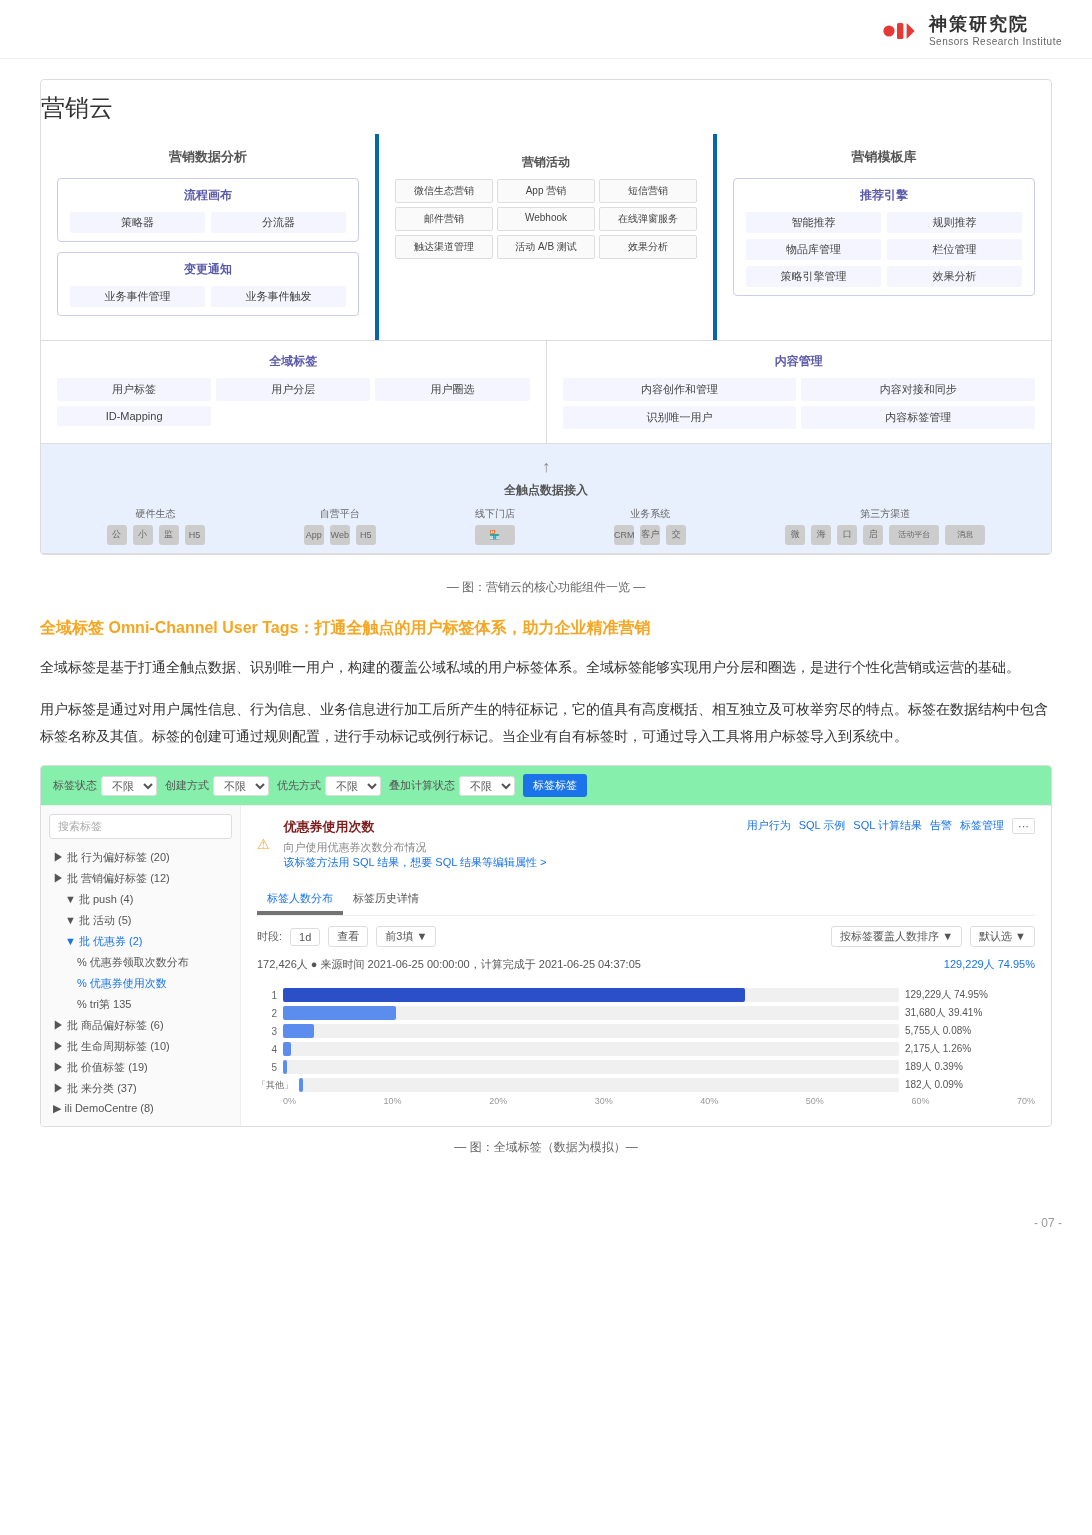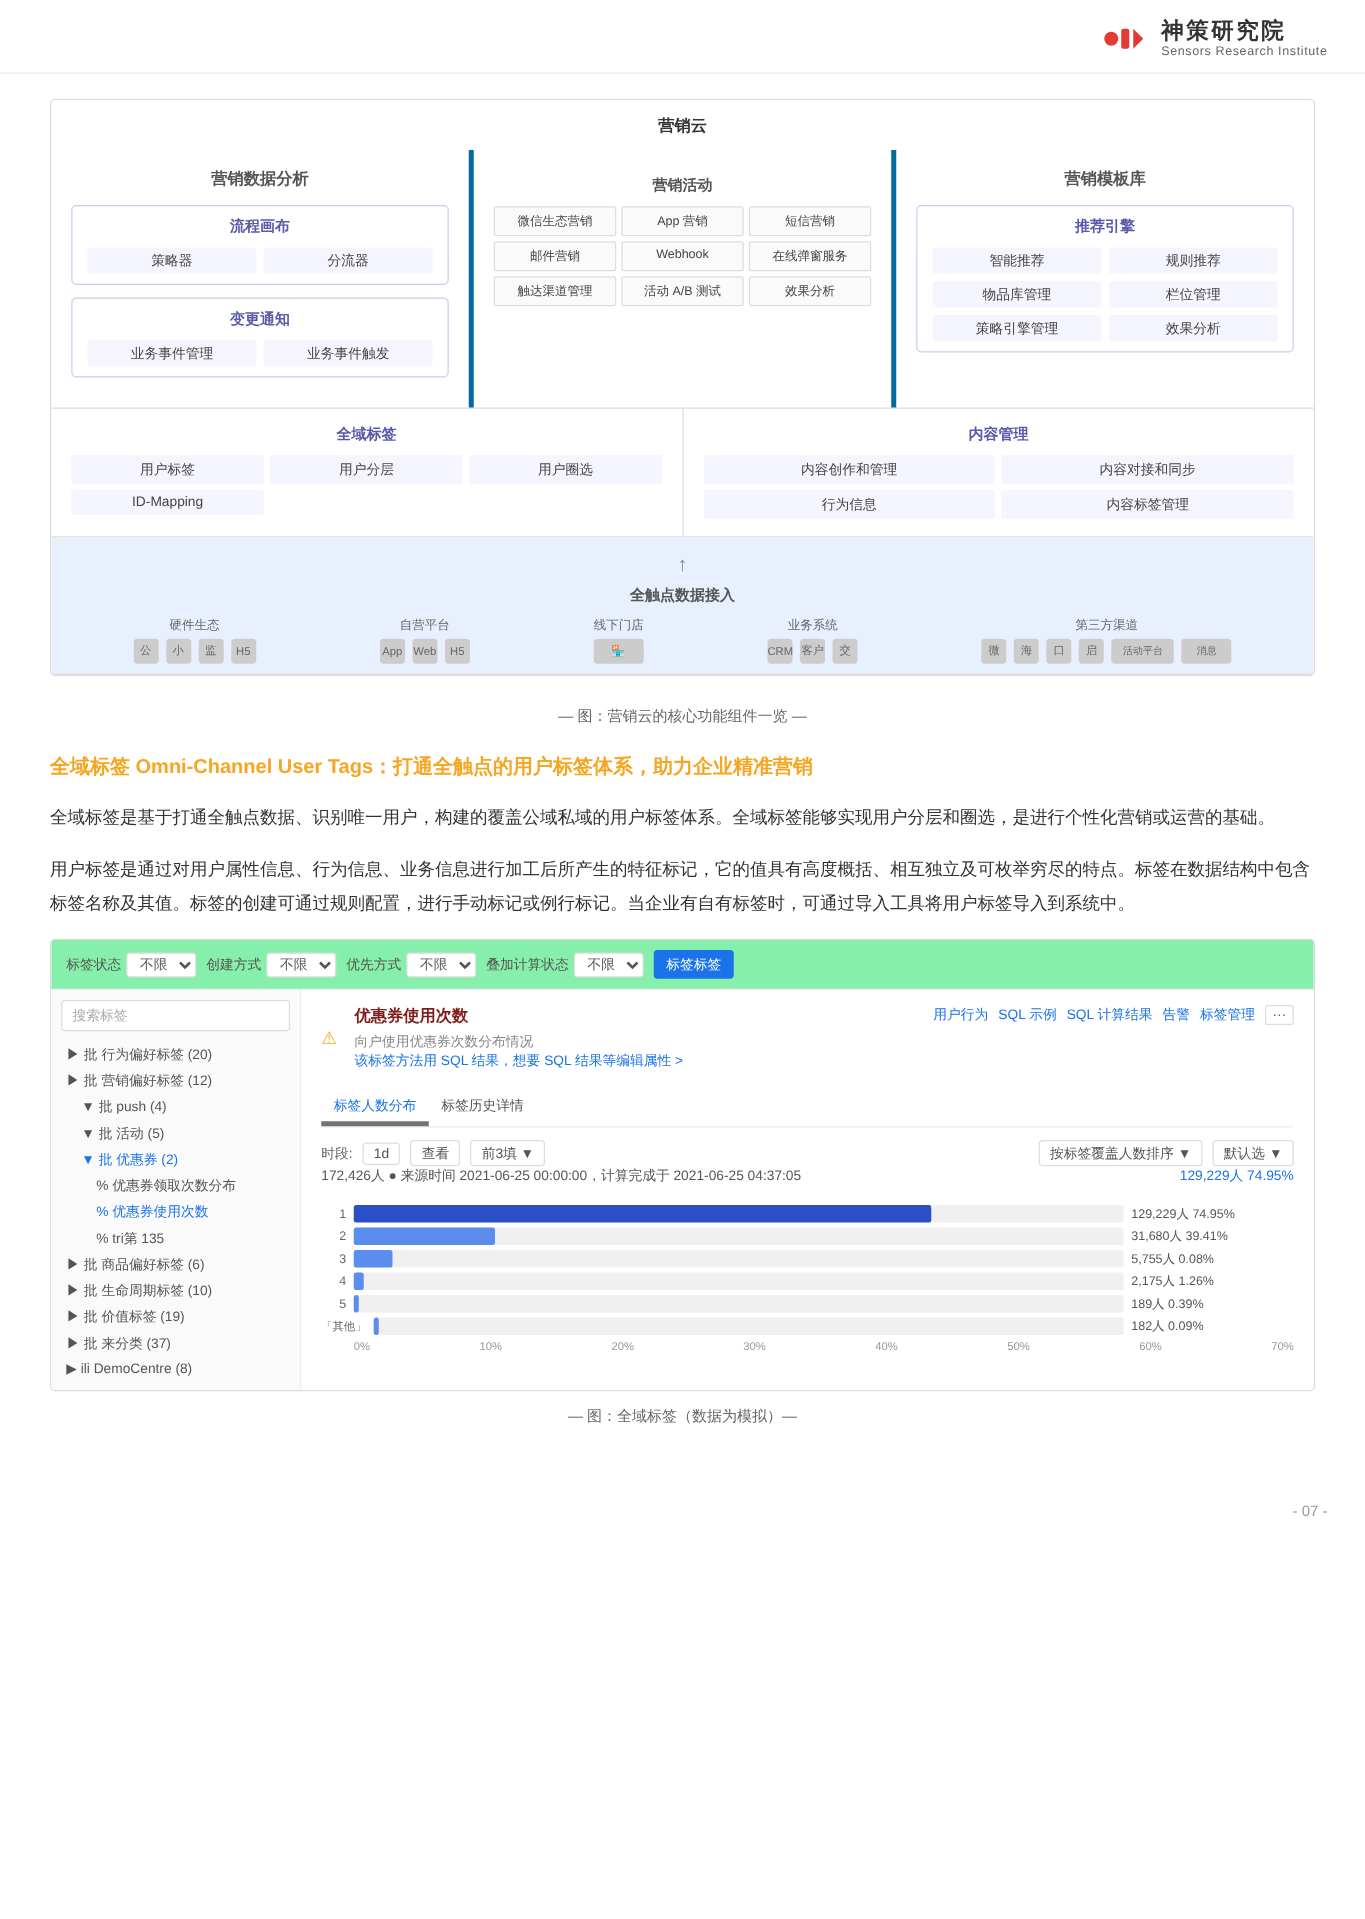--- a/index.html
+++ b/index.html
@@ -54,24 +54,23 @@
 
     
     .diagram-section {
       border: 1px solid #ddd;
       border-radius: 4px;
       margin-bottom: 24px;
       overflow: hidden;
     }
 
     .diagram-title {
-      text-align: center;
       padding: 12px 0 10px;
-      font-size: 13px;
-      font-weight: bold;
+      font-size: 24px;
+      font-weight: normal;
       color: #333;
     }
 
     .diagram-top {
       display: flex;
       border-bottom: 1px solid #ddd;
     }
 
     .diagram-col {
       flex: 1;
@@ -394,21 +393,21 @@
     }
     .tab-item.active {
       color: #1a73e8;
       border-bottom: 4px solid #737373;
     }
 
     .filter-row {
       display: flex;
       align-items: center;
       gap: 8px;
-      margin-bottom: 0;
+      margin-bottom: 10px;
       font-size: 11px;
       flex-wrap: wrap;
     }
 
     .filter-label { color: #666; }
     .filter-btn {
       border: 1px solid #ddd;
       border-radius: 3px;
       padding: 2px 8px;
       font-size: 11px;
@@ -568,21 +567,21 @@
           <div class="tag-item">用户分层</div>
           <div class="tag-item">用户圈选</div>
           <div class="tag-item">ID-Mapping</div>
         </div>
       </div>
       <div class="content-mgmt-col">
         <div class="section-title">内容管理</div>
         <div class="content-grid">
           <div class="content-item">内容创作和管理</div>
           <div class="content-item">内容对接和同步</div>
-          <div class="content-item">行为信息</div>
+          <div class="content-item">识别唯一用户</div>
           <div class="content-item">内容标签管理</div>
         </div>
       </div>
     </div>
 
     <div class="touchpoint-section">
       <div class="divider-arrow">↑</div>
       <div class="touchpoint-title">全触点数据接入</div>
       <div class="touchpoint-icons">
         <div class="touchpoint-group">

